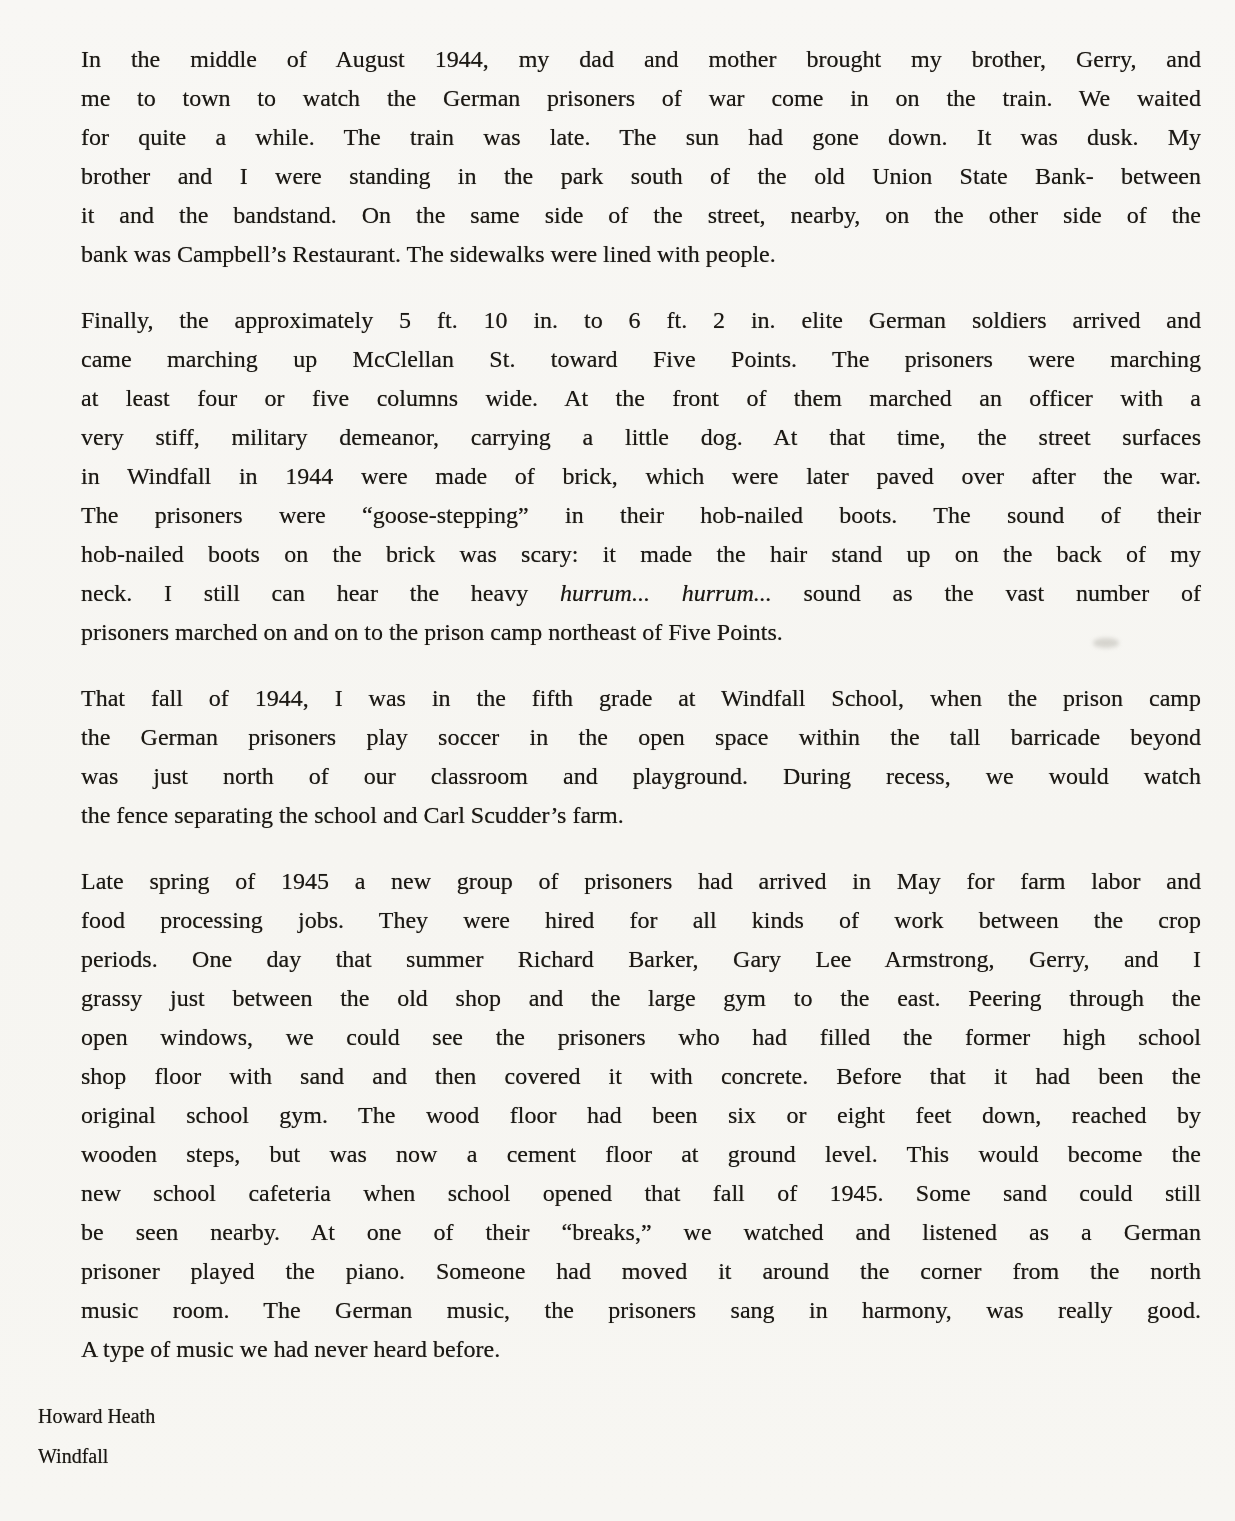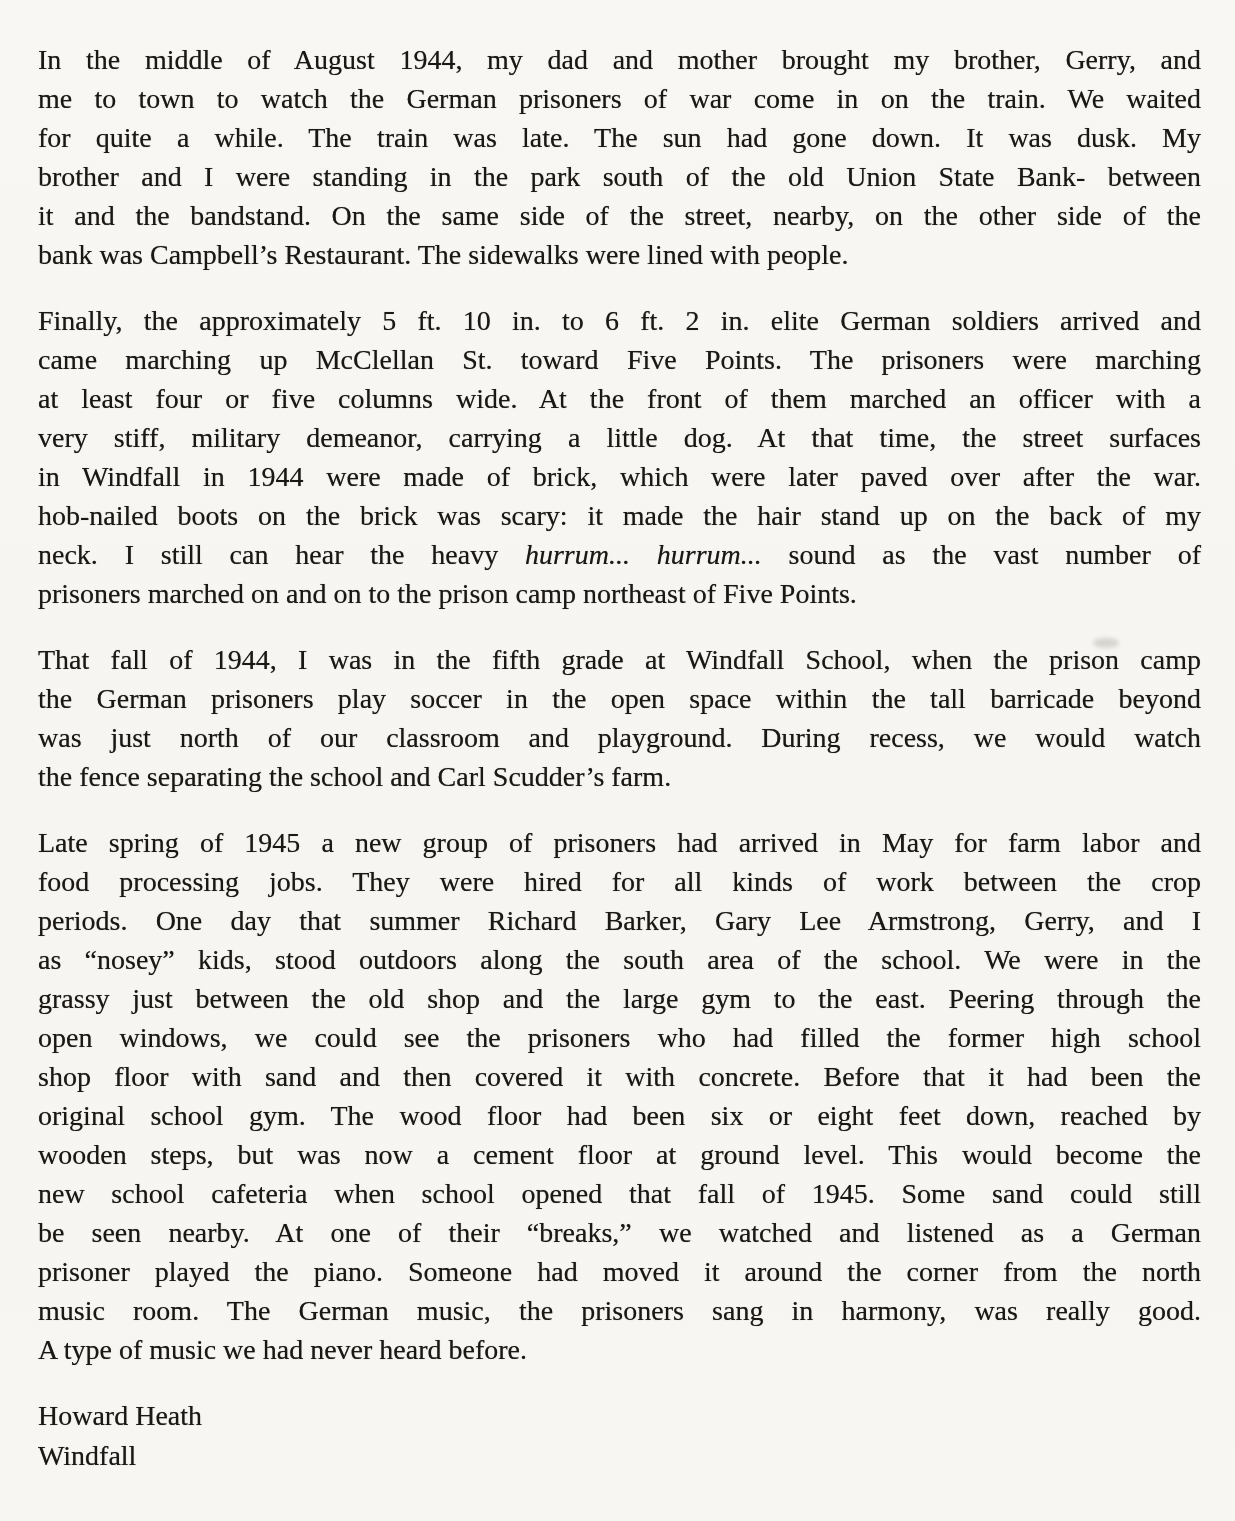--- a/index.html
+++ b/index.html
@@ -14,42 +14,43 @@
     margin: 0 auto;
     box-sizing: border-box;
     padding: 40px 34px 0 38px;
     background:
       linear-gradient(180deg, #f8f7f4 0%, #f6f5f1 55%, #f7f6f2 100%);
     overflow: hidden;
     font-family: "Liberation Serif", "DejaVu Serif", serif;
     color: #1b1813;
   }
   .letter-body {
-    font-size: 28px;
+    font-size: 24px;
     line-height: 39px;
     text-shadow: 0 0 0.7px rgba(25, 21, 15, 0.6);
+    margin-left: 43px;
   }
   .paragraph {
     margin: 0 0 27px 0;
   }
   .line {
     text-align: justify;
     text-align-last: justify;
     white-space: normal;
   }
   .line-last {
     text-align-last: left;
   }
   .line em {
     font-style: italic;
     font-family: Liberation Serif, serif;
   }
   .signature {
     margin-top: 24px;
-    font-size: 28px;
+    font-size: 20px;
     line-height: 40px;
     text-shadow: 0 0 0.7px rgba(25, 21, 15, 0.6);
   }
   
   .scan-smudge {
     position: absolute;
     left: 1093px;
     top: 638px;
     width: 26px;
     height: 10px;
@@ -70,35 +71,35 @@
         <div class="line"><span>brother and I were standing in the park south of the old Union State Bank- between</span></div>
         <div class="line"><span>it and the bandstand.  On the same side of the street, nearby, on the other side of the</span></div>
         <div class="line line-last"><span>bank was Campbell’s Restaurant.  The sidewalks were lined with people.</span></div>
       </div>
       <div class="paragraph">
         <div class="line"><span>Finally, the approximately 5 ft. 10 in. to 6 ft. 2 in. elite German soldiers arrived and</span></div>
         <div class="line"><span>came marching up McClellan St. toward Five Points.  The prisoners were marching</span></div>
         <div class="line"><span>at least four or five columns wide.  At  the  front of them  marched an officer with a</span></div>
         <div class="line"><span>very stiff, military demeanor, carrying a little dog.  At  that time,  the street surfaces</span></div>
         <div class="line"><span>in Windfall in 1944 were made of brick, which were later  paved over  after the war.</span></div>
+        <div class="line"><span>The prisoners were “goose-stepping” in their hob-nailed boots.  The sound  of  their</span></div>
         <div class="line"><span>hob-nailed boots on the brick was scary: it made the hair stand up on the back of my</span></div>
         <div class="line"><span>neck.  I still can  hear the heavy  </span><em>hurrum... hurrum...</em><span> sound  as  the vast number of</span></div>
         <div class="line line-last"><span>prisoners marched on and on to the prison camp northeast of Five Points.</span></div>
       </div>
       <div class="paragraph">
         <div class="line"><span>That fall of 1944, I was in the fifth grade at Windfall School, when  the prison camp</span></div>
         <div class="line"><span>the German prisoners play soccer in the open space within the tall barricade beyond</span></div>
         <div class="line"><span>was just north of our  classroom and  playground.  During  recess,  we  would watch</span></div>
         <div class="line line-last"><span>the fence separating the school and Carl Scudder’s farm.</span></div>
       </div>
       <div class="paragraph">
         <div class="line"><span>Late spring of 1945 a new group of prisoners had arrived in May for farm labor and</span></div>
         <div class="line"><span>food  processing  jobs.  They were  hired  for all  kinds  of  work between  the  crop</span></div>
         <div class="line"><span>periods.  One day  that  summer  Richard Barker, Gary Lee Armstrong, Gerry, and I</span></div>
-        <div class="line"><span>as “nosey” kids, stood outdoors along the  south area  of the school. We were in the</span></div>
         <div class="line"><span>grassy just between the old shop and the large gym  to the east. Peering through the</span></div>
         <div class="line"><span>open windows, we could see the  prisoners  who  had  filled the  former  high school</span></div>
         <div class="line"><span>shop floor with sand and then  covered  it  with concrete. Before that it had been the</span></div>
         <div class="line"><span>original school gym. The wood floor  had  been  six or  eight  feet down, reached by</span></div>
         <div class="line"><span>wooden  steps, but was now a cement floor at ground level.  This would become the</span></div>
         <div class="line"><span>new school cafeteria when school opened that fall of 1945.  Some  sand  could  still</span></div>
         <div class="line"><span>be  seen nearby.  At  one of  their “breaks,”  we  watched  and listened as a German</span></div>
         <div class="line"><span>prisoner played the piano.  Someone had moved it around the corner from the north</span></div>
         <div class="line"><span>music room.  The German music, the prisoners sang in harmony,  was  really  good.</span></div>
         <div class="line line-last"><span>A type of music we had never heard before.</span></div>

